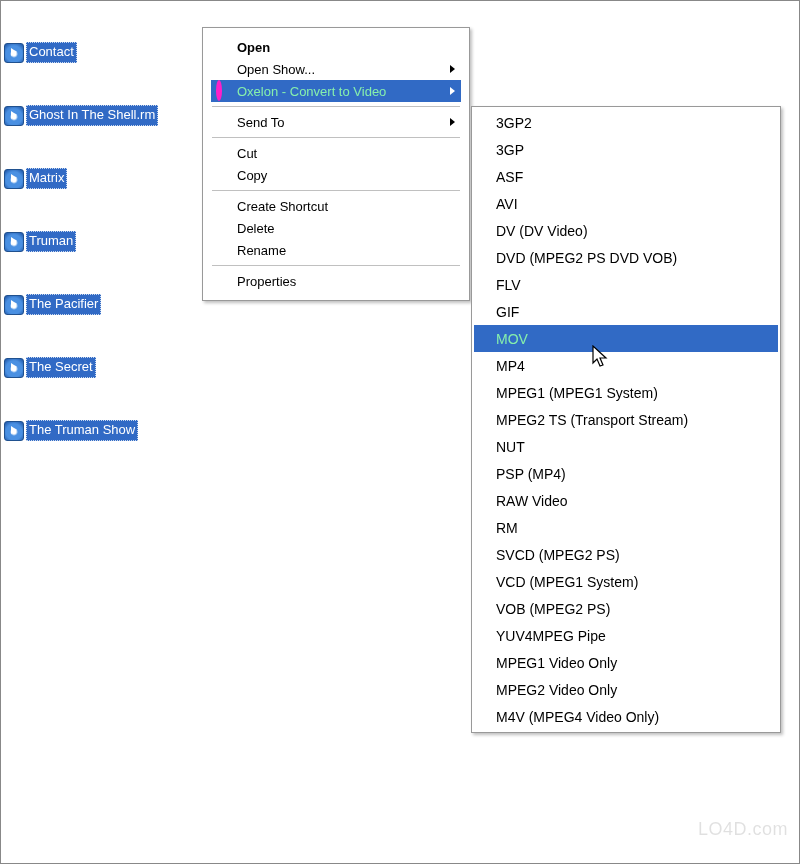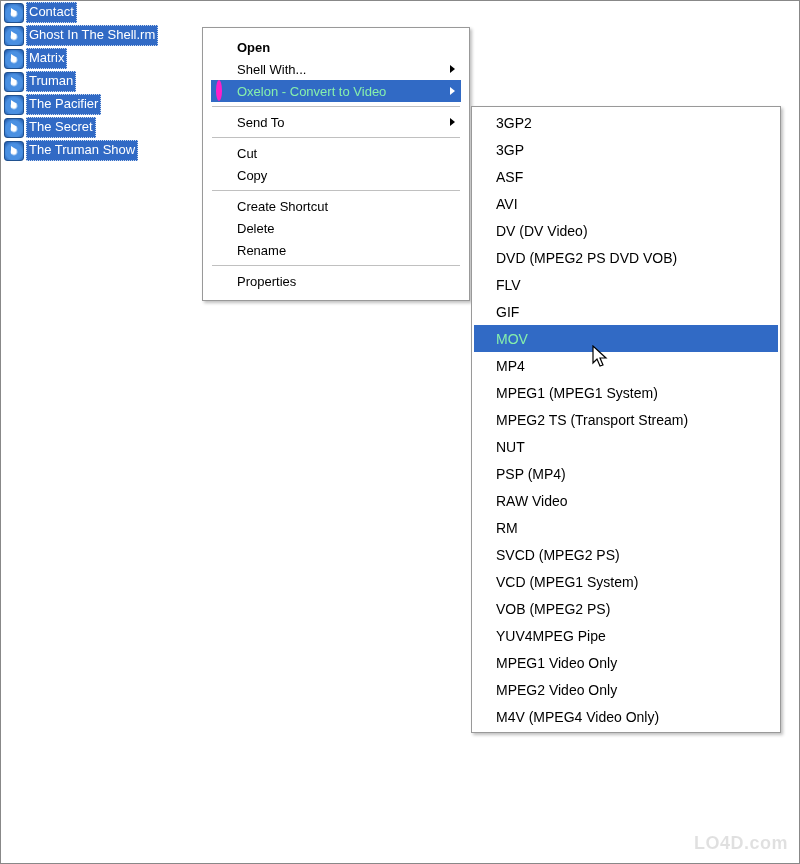--- a/index.html
+++ b/index.html
@@ -26,20 +26,21 @@
     position: absolute;
     top: 3px;
     left: 4px;
   }
   .file-item {
     display: flex;
     align-items: center;
     height: 23px;
     padding: 0 2px 4px 0;
     gap: 2px;
+    margin-top: 40px;
   }
   .file-item .label {
     background: #316ac5;
     color: #ffffff;
     padding: 1px 3px 2px 3px;
     line-height: 18px;
     white-space: nowrap;
     outline: 1px dotted #c8d8ef;
     outline-offset: -1px;
   }
@@ -164,25 +165,25 @@
     pointer-events: none;
     left: 592px;
     top: 345px;
     z-index: 100;
   }
 
   
   .watermark {
     position: absolute;
     right: 12px;
-    bottom: 10px;
+    bottom: 24px;
     font-size: 18px;
     color: rgba(0,0,0,0.12);
     letter-spacing: 0.5px;
-    font-weight: 700;
+    font-weight: 400;
     font-family: Arial, sans-serif;
   }
 </style>
 </head>
 <body>
 
 <div class="frame"></div>
 
 <div class="file-list" id="file-list">
     <div class="file-item">
@@ -213,21 +214,21 @@
       <span class="file-icon rp-icon"></span>
       <span class="label">The Truman Show</span>
     </div>
   </div>
 
 <div class="menu" id="menu-main">
   <div class="menu-item bold">
     <span>Open</span>
   </div>
   <div class="menu-item">
-    <span>Shell With...</span>
+    <span>Open Show...</span>
     <span class="submenu-arrow"></span>
   </div>
   <div class="menu-item highlight">
     <span class="item-icon"><span class="ox-ring ox-video"></span></span>
     <span>Oxelon - Convert to Video</span>
     <span class="submenu-arrow"></span>
   </div>
   <div class="menu-sep"></div>
   <div class="menu-item">
     <span>Send To</span>

